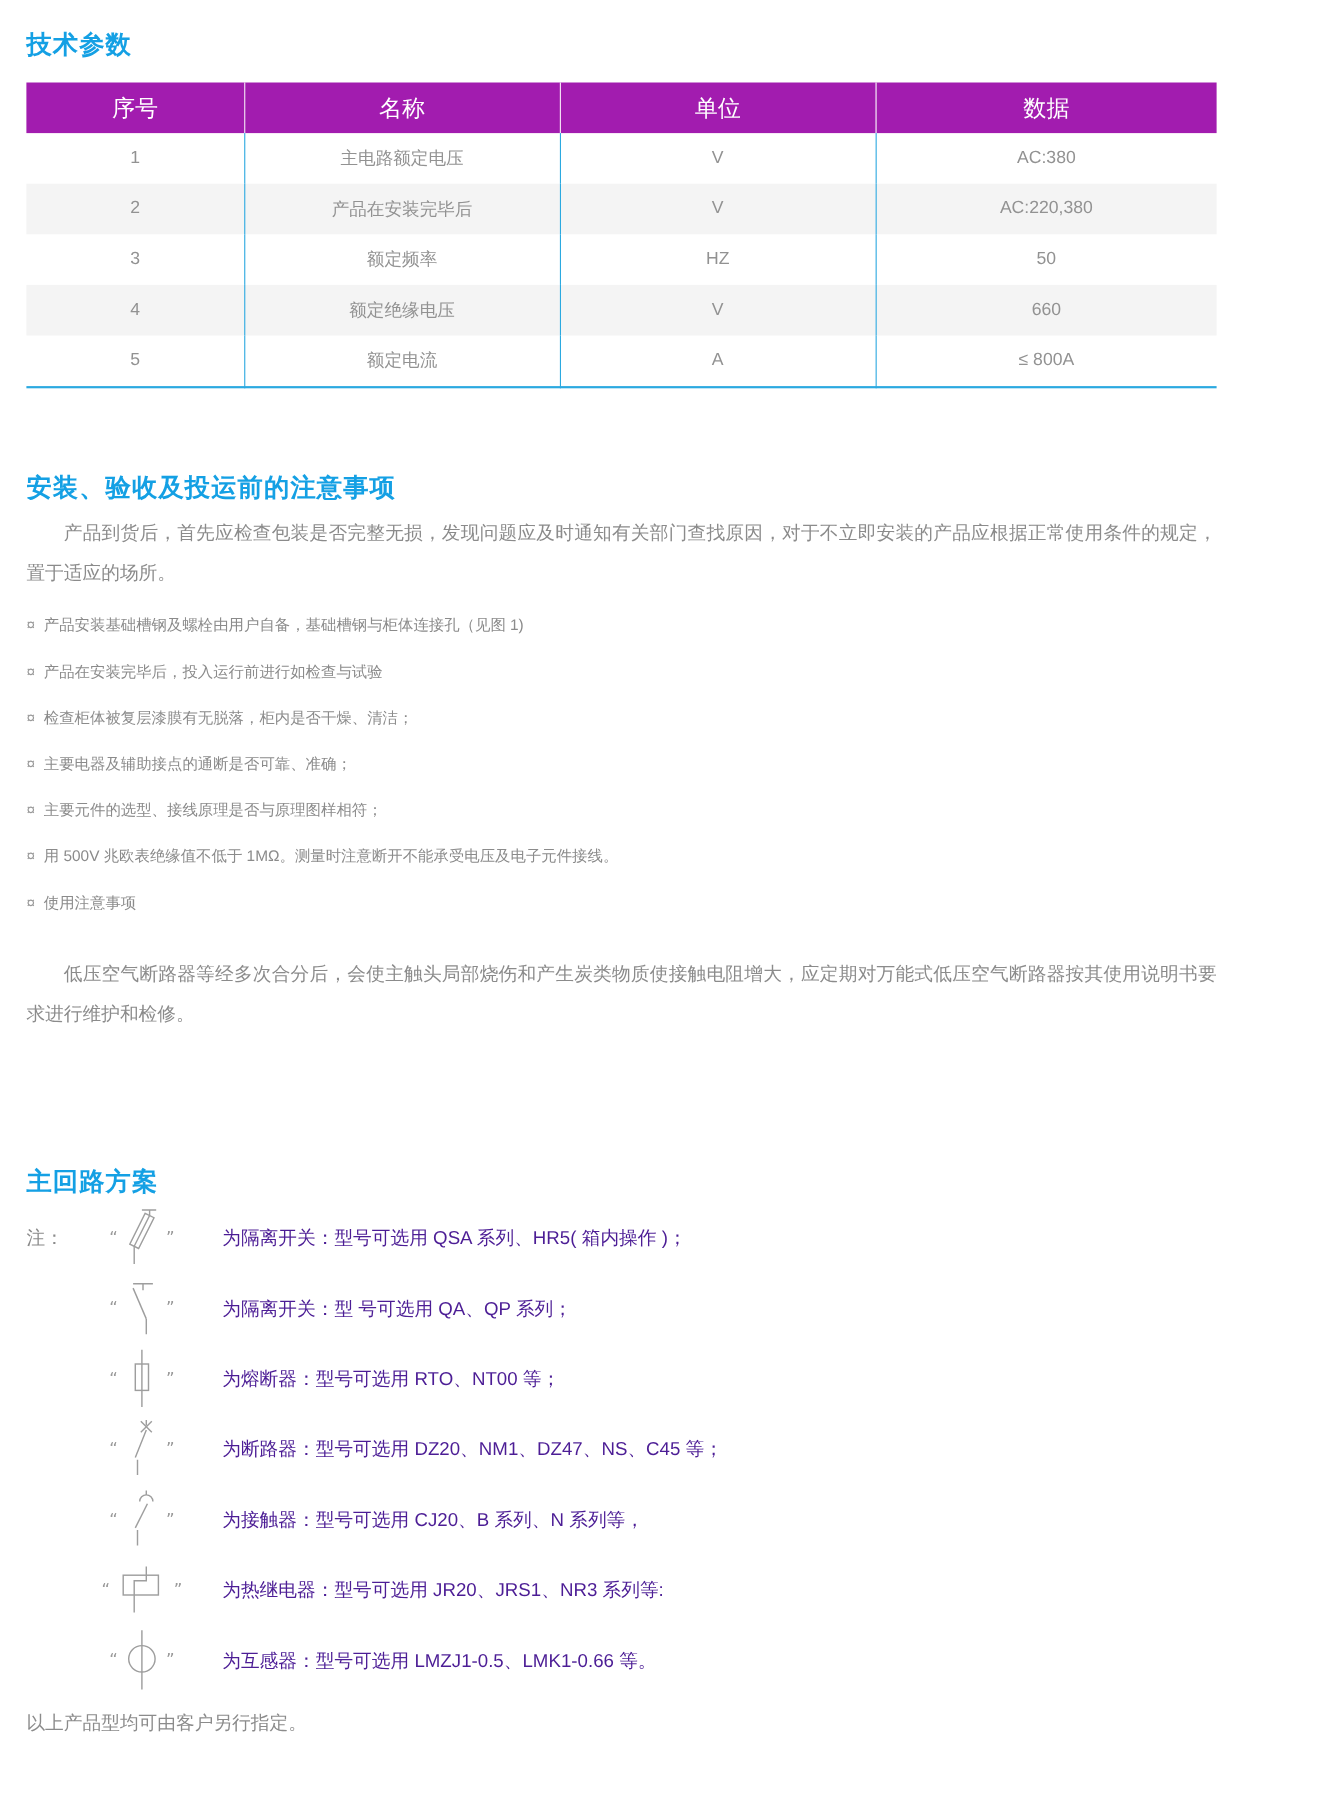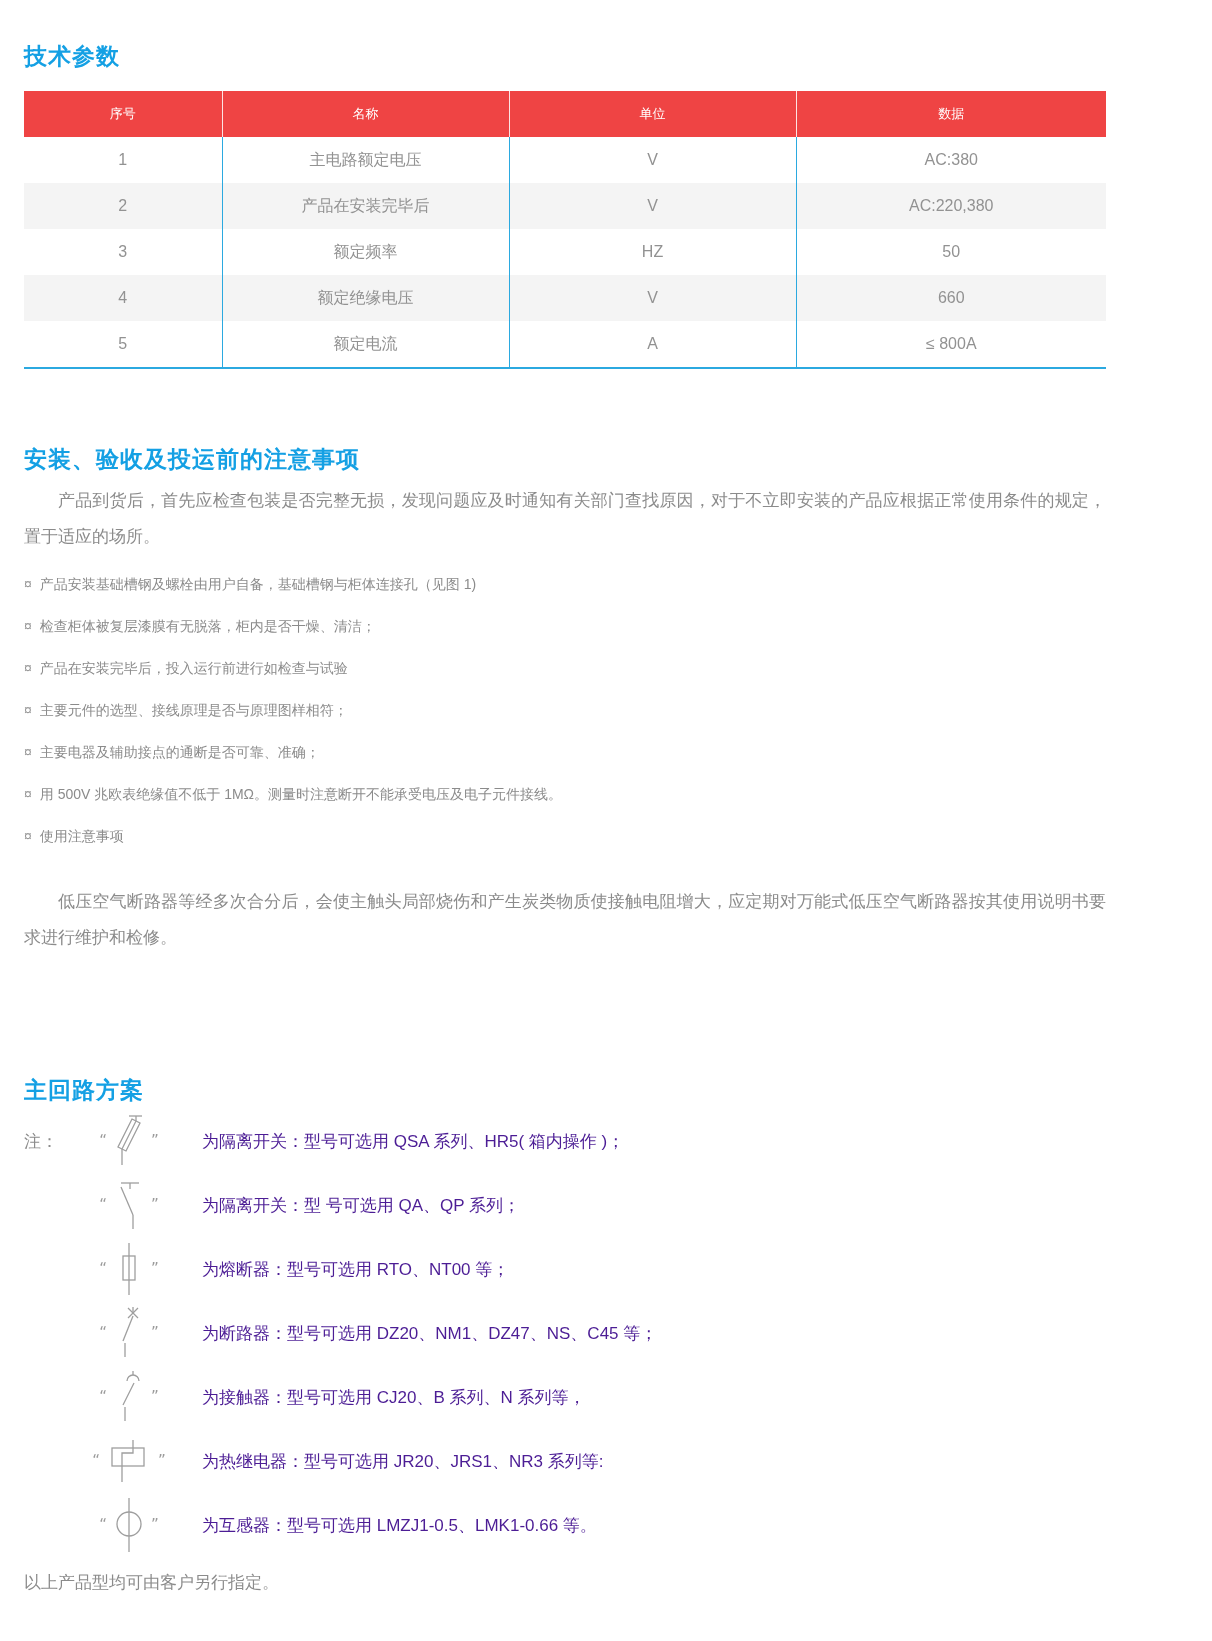--- a/index.html
+++ b/index.html
@@ -6,32 +6,32 @@
   .page{
     position:relative;width:1212px;height:1641px;background:#ffffff;overflow:hidden;
     font-family:"Liberation Sans","DejaVu Sans",sans-serif;
     -webkit-font-smoothing:antialiased;
   }
   .content{margin-left:24px;width:1082px;}
   .section-title{
     font-size:23px;font-weight:bold;color:#14A0E4;letter-spacing:1px;
     line-height:28px;margin:0;
   }
-  #title-tech{padding-top:42px;}
+  #title-tech{padding-top:26px;}
   
   .param-table{
     width:1082px;border-collapse:collapse;table-layout:fixed;margin-top:21px;
     border-bottom:2px solid #2BA9E0;
   }
   .param-table col.c1{width:198px;}
   .param-table col.c2{width:287px;}
   .param-table col.c3{width:287px;}
   .param-table col.c4{width:310px;}
   .param-table th{
-    background:#ef4444;color:#ffffff;font-weight:normal;font-size:13px;
+    background:#a21caf;color:#ffffff;font-weight:normal;font-size:21px;
     height:44px;border-right:1px solid rgba(255,255,255,.85);
   }
   .param-table th:last-child{border-right:none;}
   .param-table td{
     text-align:center;font-size:16px;color:#929292;height:44px;
     border-right:1px solid #2BA9E0;
   }
   .param-table td:last-child{border-right:none;}
   .param-table tbody tr:nth-child(even){background:#f4f4f4;}
   
@@ -118,30 +118,30 @@
 
     <h1 class="section-title" id="title-install">安装、验收及投运前的注意事项</h1>
 
     <p class="intro-para">产品到货后，首先应检查包装是否完整无损，发现问题应及时通知有关部门查找原因，对于不立即安装的产品应根据正常使用条件的规定，置于适应的场所。</p>
 
     <div class="bullet-list">
       <div class="bullet-line">
         <span class="bullet-char">¤</span><span>产品安装基础槽钢及螺栓由用户自备，基础槽钢与柜体连接孔（见图 1)</span>
       </div>
       <div class="bullet-line">
+        <span class="bullet-char">¤</span><span>产品在安装完毕后，投入运行前进行如检查与试验</span>
+      </div>
+      <div class="bullet-line">
         <span class="bullet-char">¤</span><span>检查柜体被复层漆膜有无脱落，柜内是否干燥、清洁；</span>
       </div>
       <div class="bullet-line">
-        <span class="bullet-char">¤</span><span>产品在安装完毕后，投入运行前进行如检查与试验</span>
+        <span class="bullet-char">¤</span><span>主要电器及辅助接点的通断是否可靠、准确；</span>
       </div>
       <div class="bullet-line">
         <span class="bullet-char">¤</span><span>主要元件的选型、接线原理是否与原理图样相符；</span>
-      </div>
-      <div class="bullet-line">
-        <span class="bullet-char">¤</span><span>主要电器及辅助接点的通断是否可靠、准确；</span>
       </div>
       <div class="bullet-line">
         <span class="bullet-char">¤</span><span>用 500V 兆欧表绝缘值不低于 1MΩ。测量时注意断开不能承受电压及电子元件接线。</span>
       </div>
       <div class="bullet-line">
         <span class="bullet-char">¤</span><span>使用注意事项</span>
       </div>
     </div>
 
     <p class="closing-para">低压空气断路器等经多次合分后，会使主触头局部烧伤和产生炭类物质使接触电阻增大，应定期对万能式低压空气断路器按其使用说明书要求进行维护和检修。</p>

